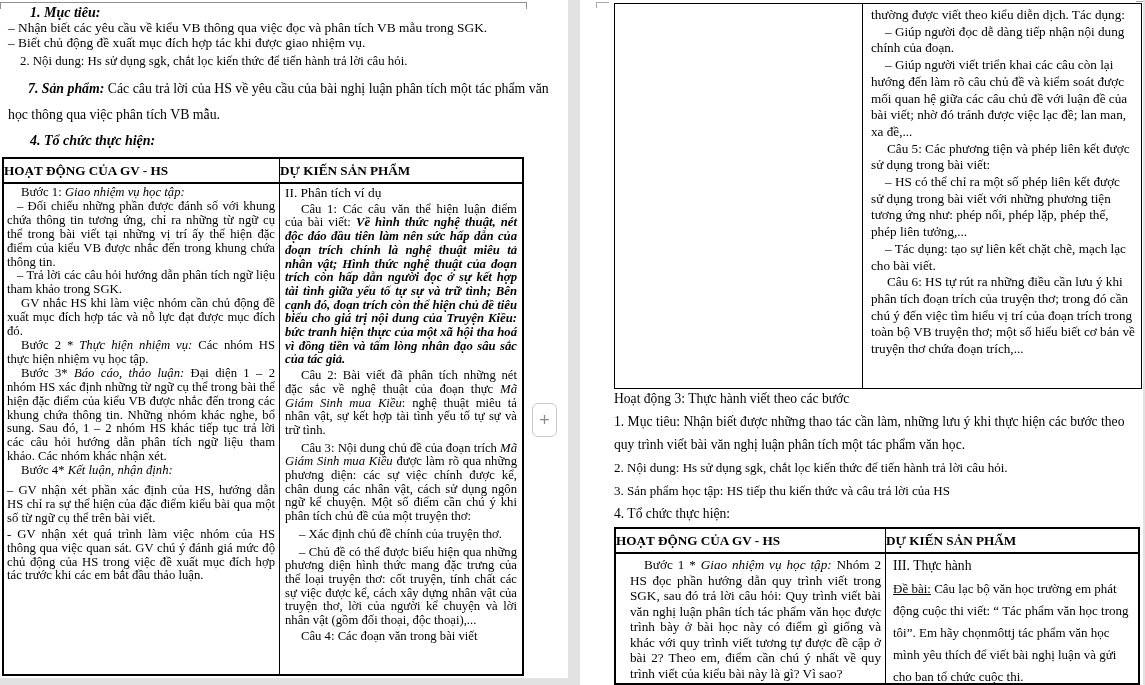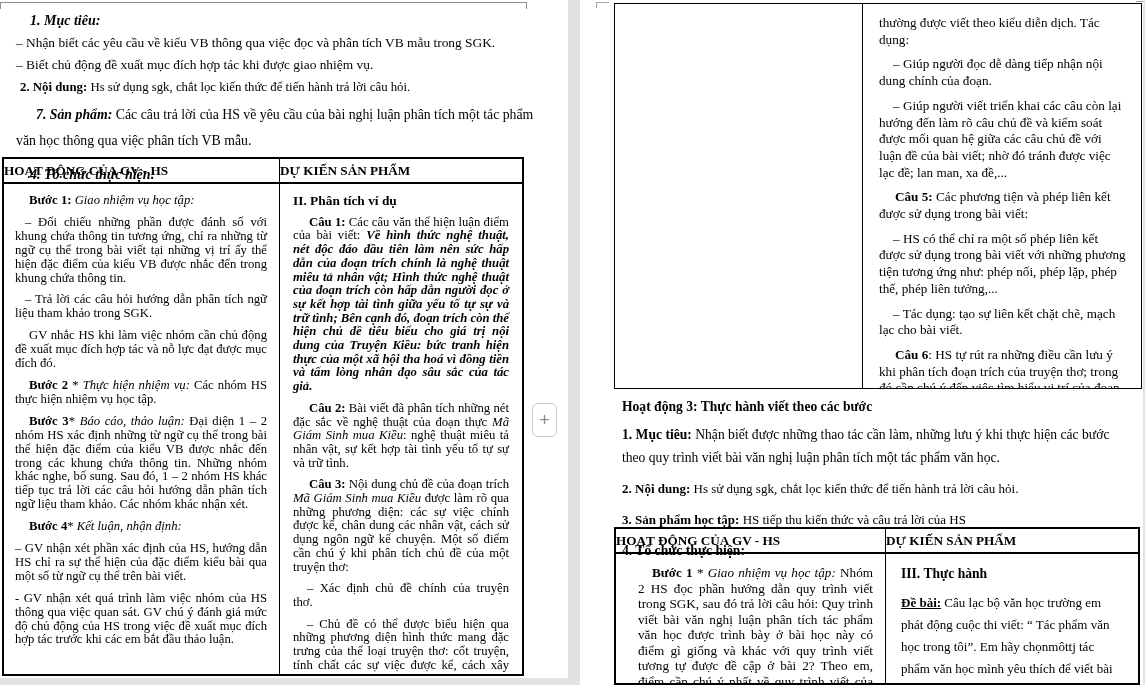--- a/index.html
+++ b/index.html
@@ -3,22 +3,22 @@
 <meta charset="utf-8">
 <style>
   *{margin:0;padding:0;box-sizing:border-box}
   html,body{background:#e2e2e2}
   .screen{position:relative;width:1145px;height:685px;background:#e2e2e2;overflow:hidden;
           font-family:"Liberation Serif",serif;color:#000}
   .page{position:absolute;background:#fff}
   #pgL{left:0;top:0;width:568px;height:678px}
   #pgR{left:580px;top:0;width:563px;height:685px}
   .rem{position:absolute;background:#8f8f8f}
-  p{margin:8px}
-  .b{font-weight:700}.i{font-style:italic}.bi{font-weight:700;font-style:italic}
+  p{margin:0}
+  .b{font-weight:400}.i{font-style:italic}.bi{font-weight:700;font-style:italic}
   .u{text-decoration:underline}
   .in10{text-indent:10px}.in14{text-indent:14px}.in16{text-indent:16px}
   .mt2{margin-top:2px}.mt4{margin-top:4px}.mt6{margin-top:6px}
 
   
   .intro{position:absolute;left:8px;top:6px;width:554px;font-size:13.4px;line-height:14px}
   .intro .h1{margin-left:22px;font-size:14px}
   .intro .li{margin-top:1px}
   .intro .h2l{margin-top:4px;margin-left:12px;font-size:12.8px}
   .intro .h3l{margin-top:8px;line-height:26px;font-size:13.8px;text-indent:20px}

